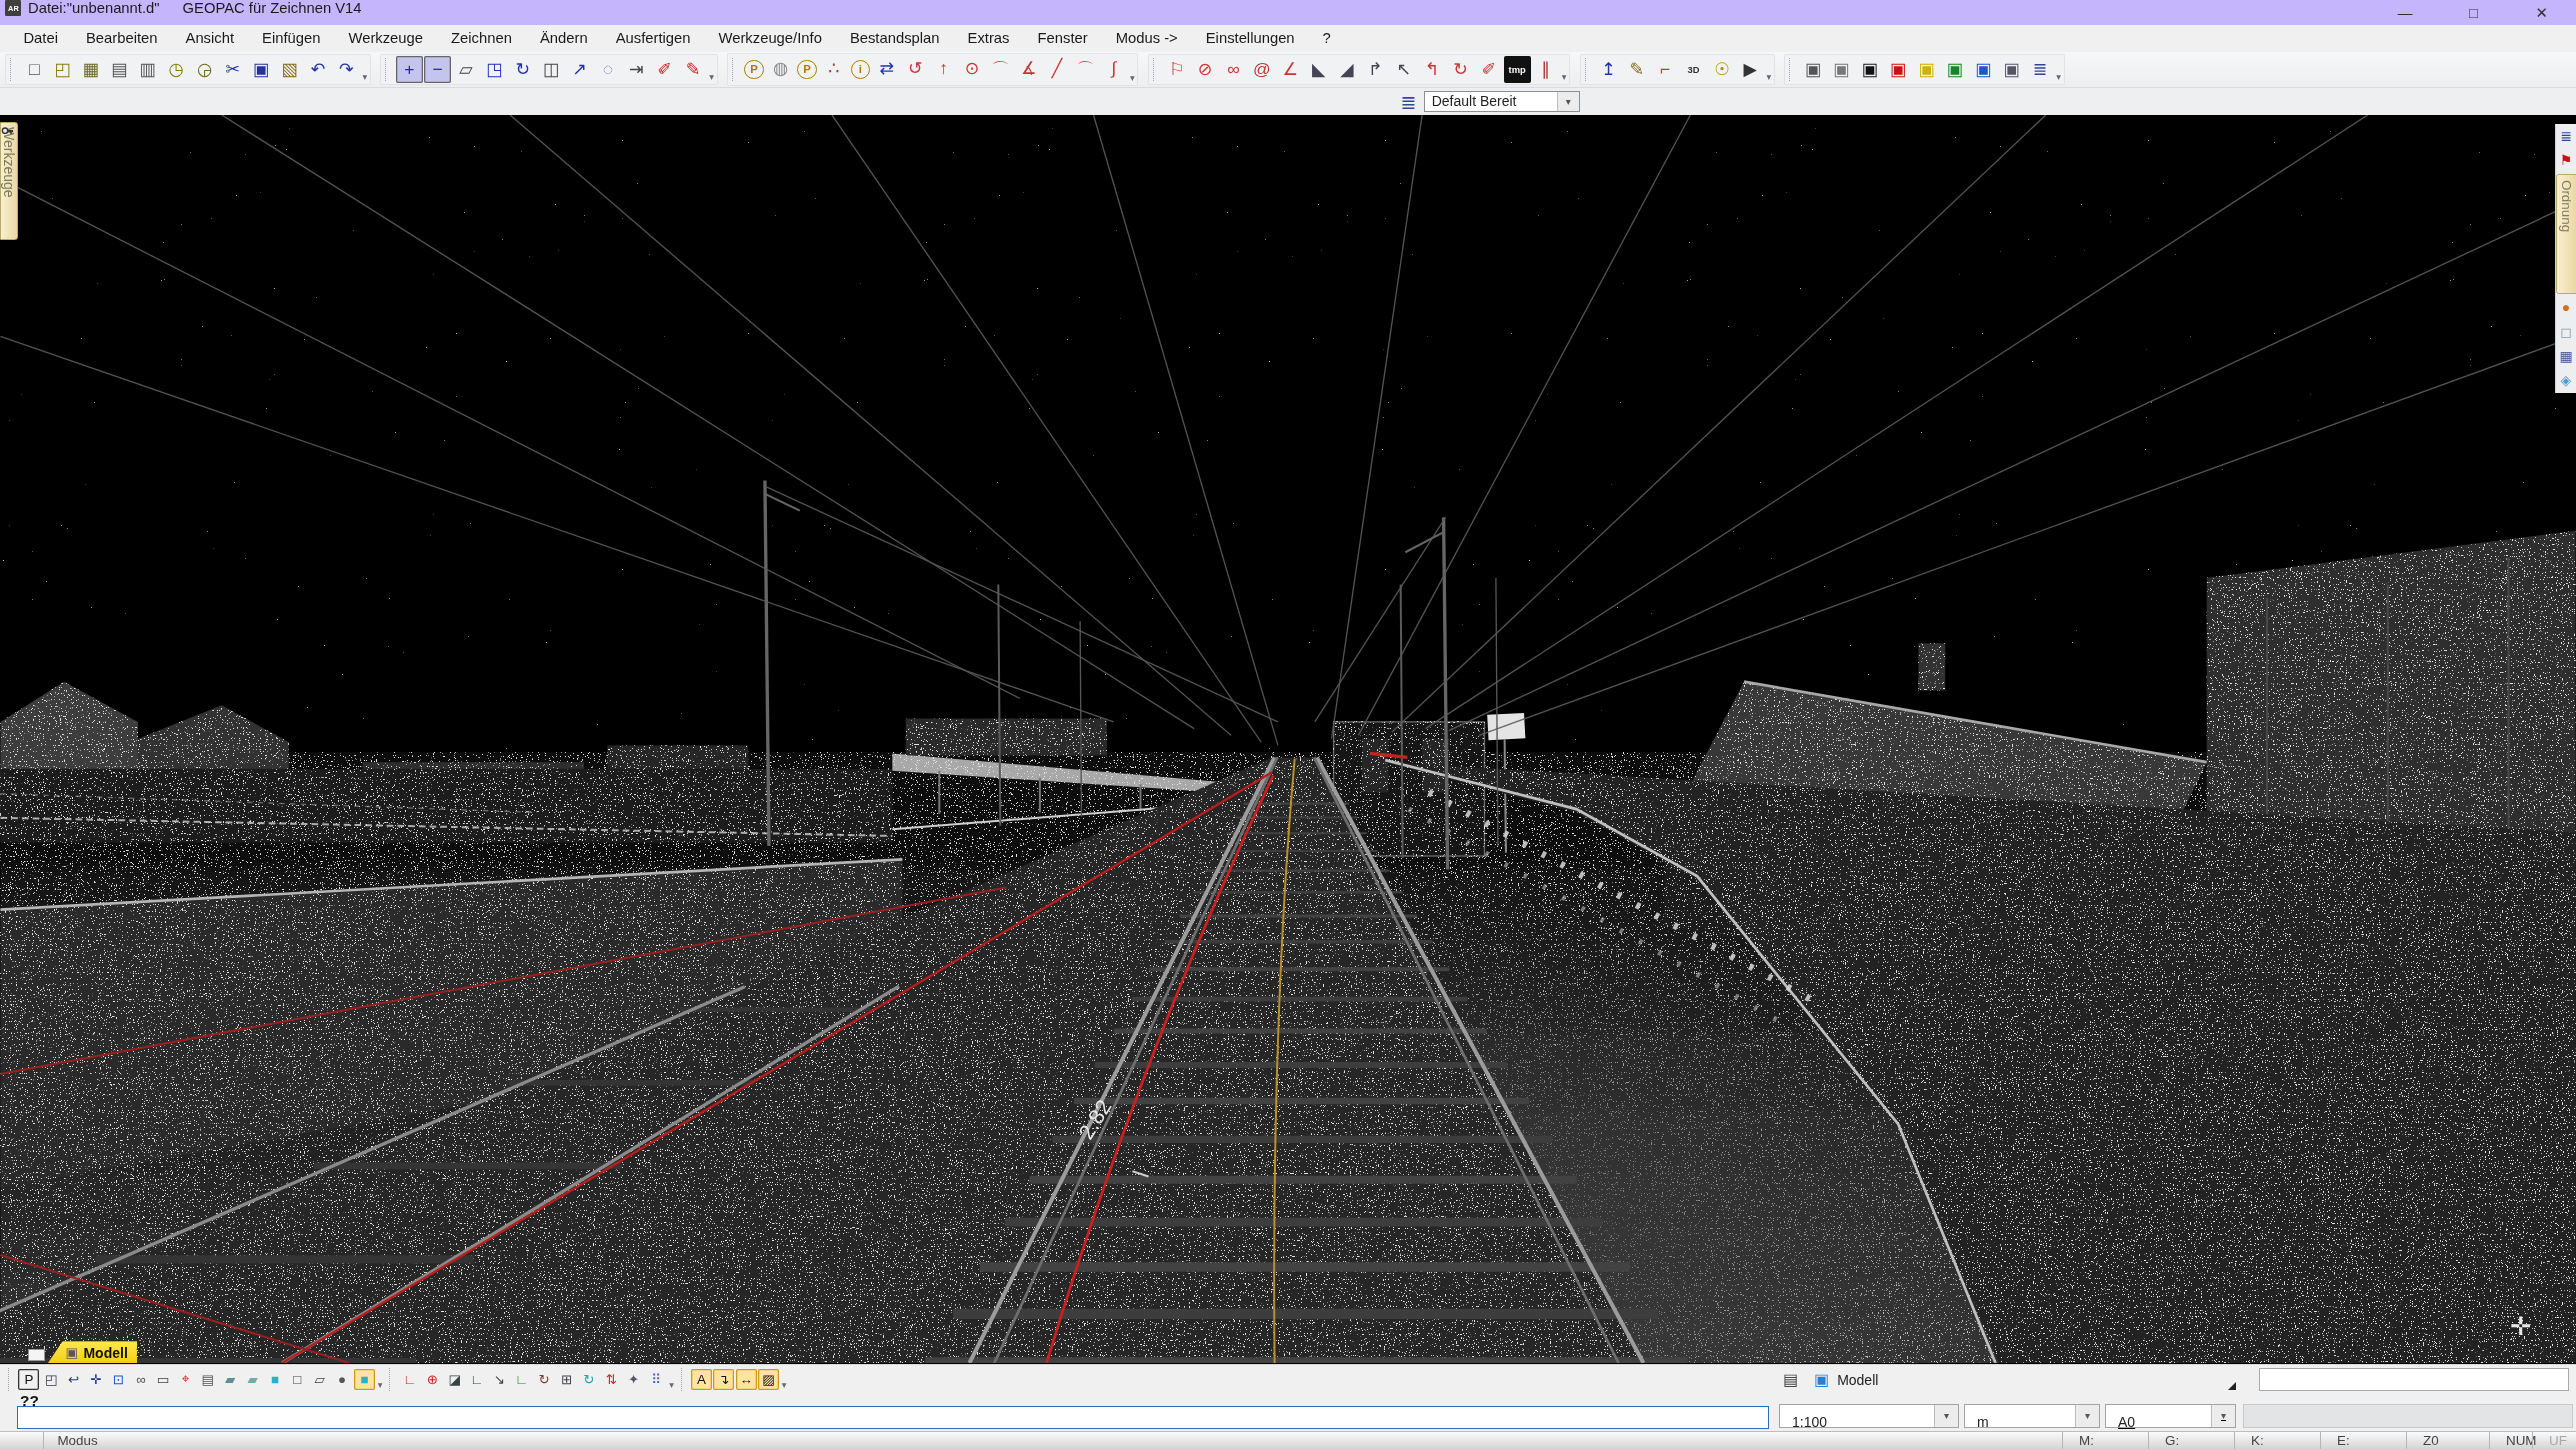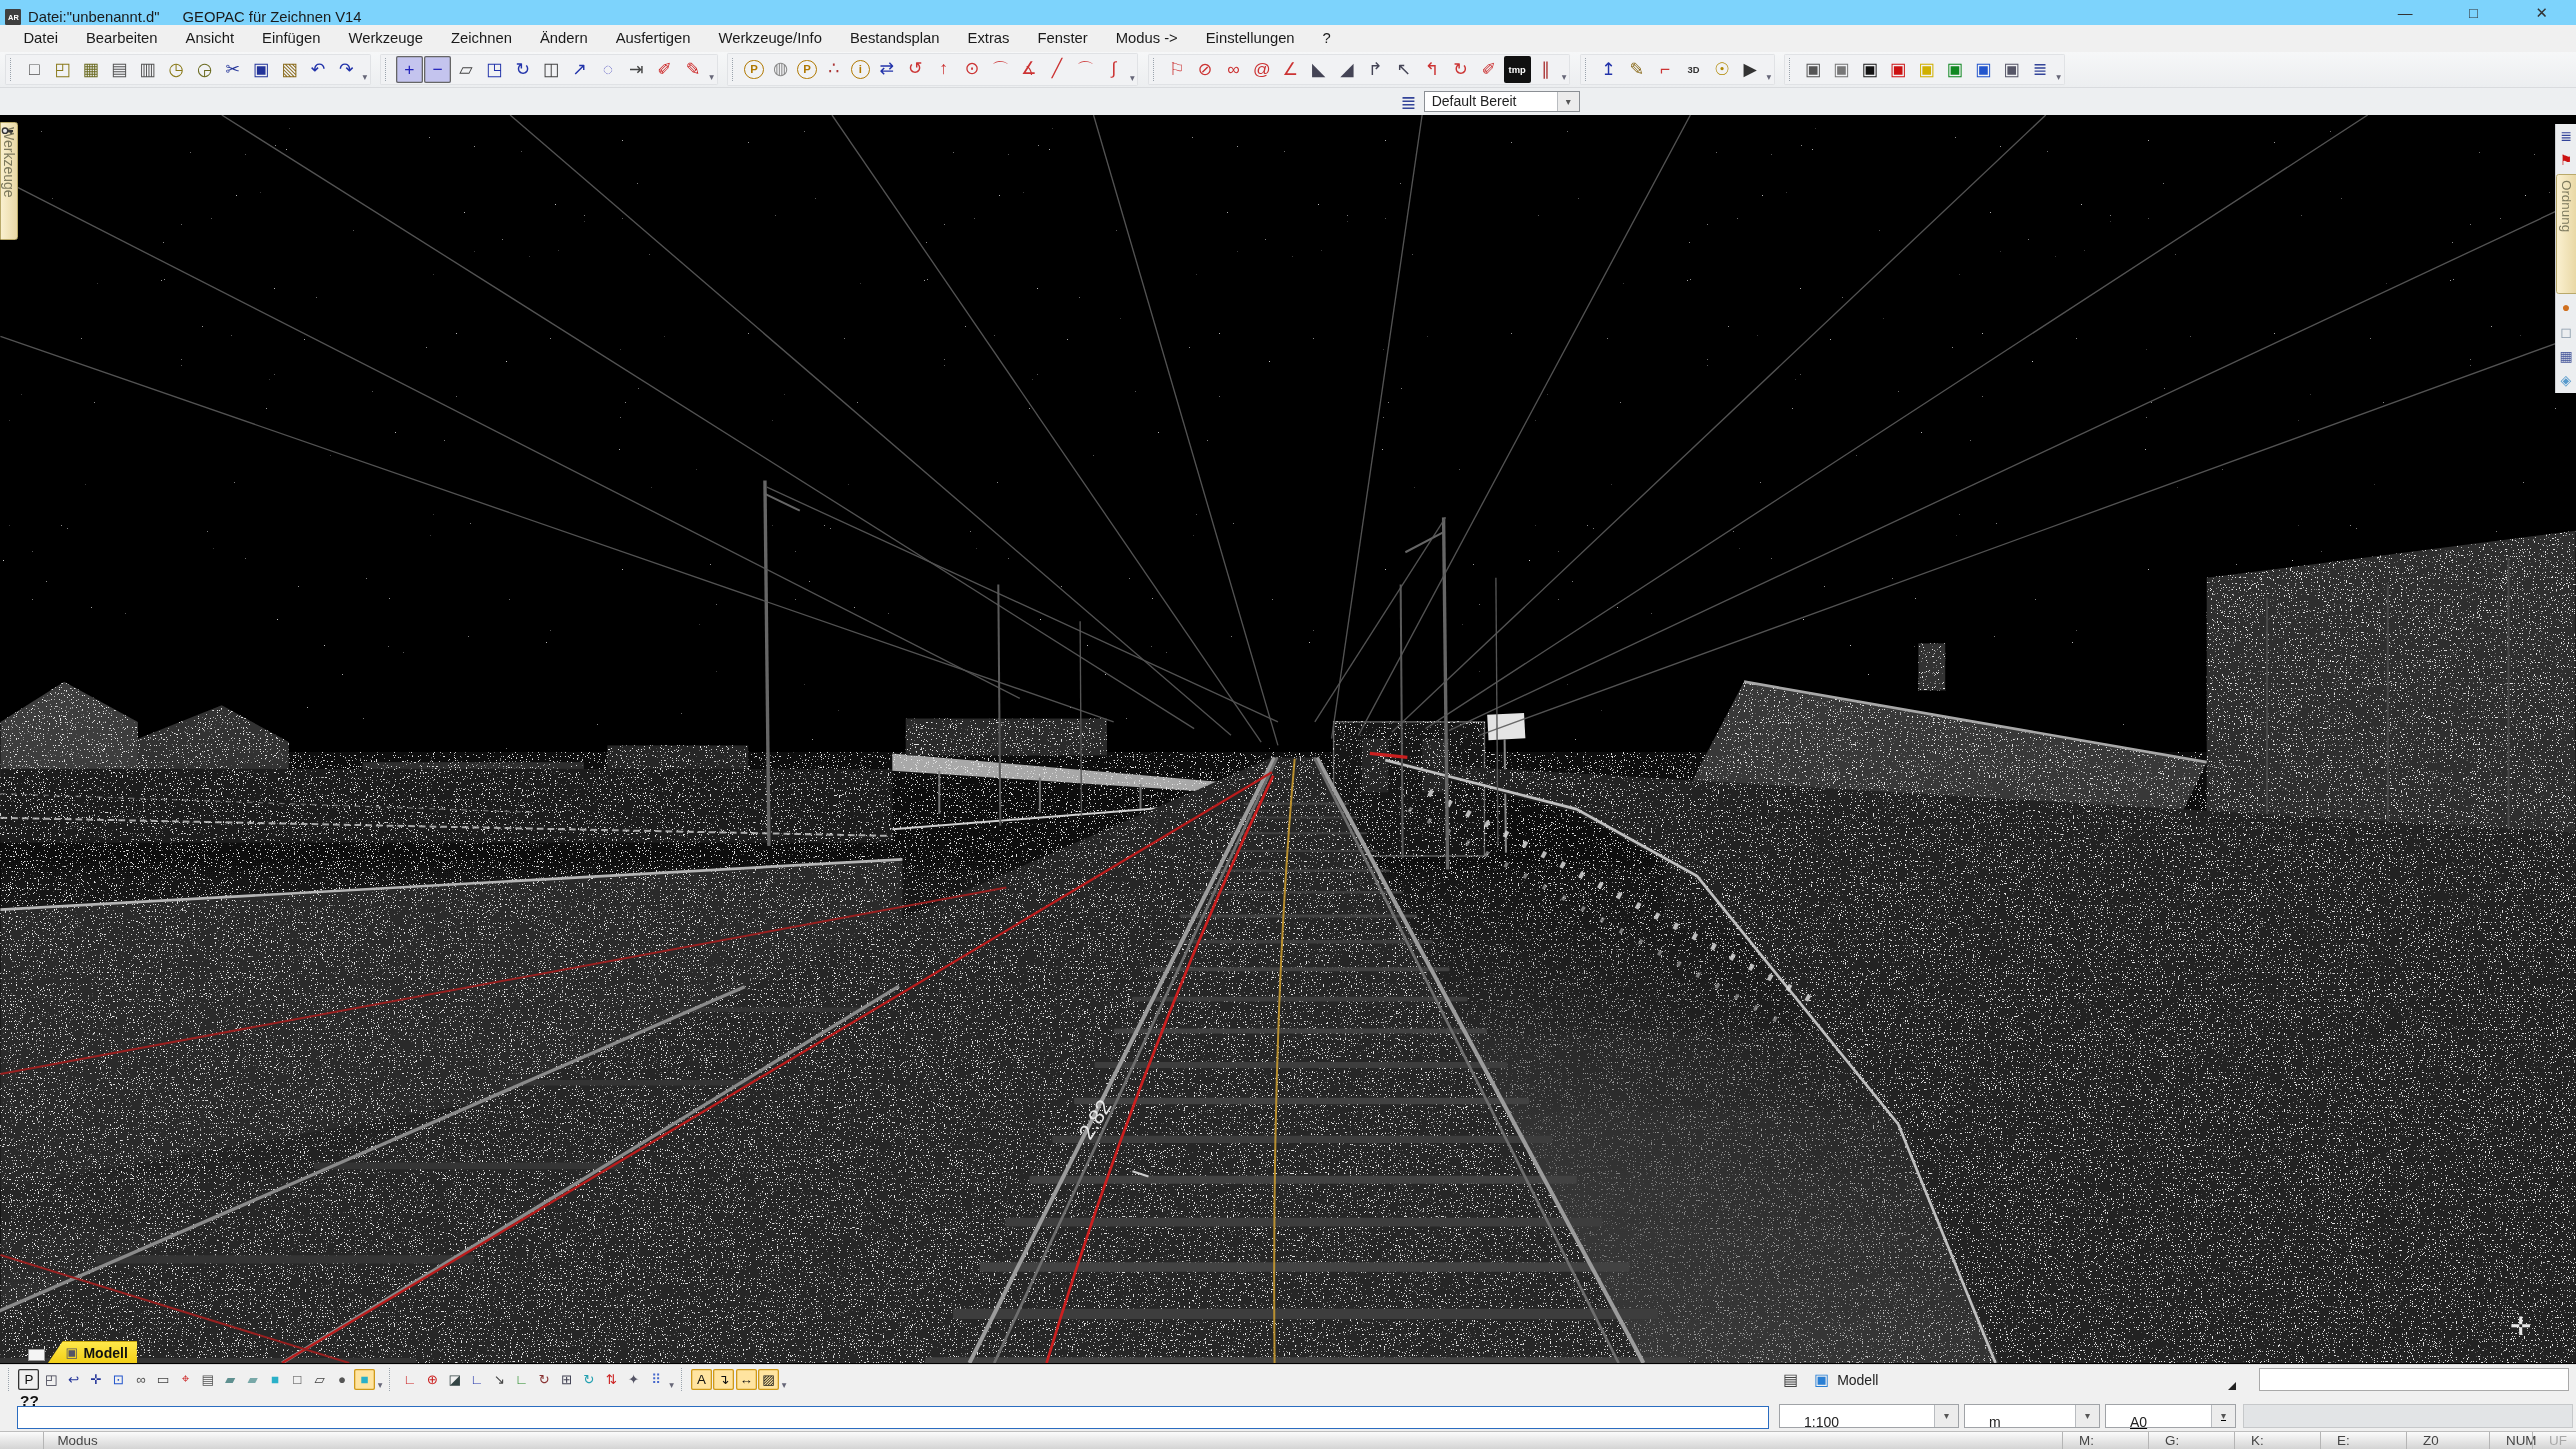--- a/index.html
+++ b/index.html
@@ -1,19 +1,19 @@
 <!DOCTYPE html>
 <html style="font-size:10.7px"><head>
 <meta charset="utf-8">
 <style>
   html,body{margin:0;padding:0;}
   body{width:2576px;height:1449px;position:relative;background:#000;font-family:"Liberation Sans",sans-serif;overflow:hidden;-webkit-font-smoothing:antialiased;}
   .abs{position:absolute;}
   
-  .titlebar{left:0;top:0;width:2576px;height:25px;background:#7dd3fc;display:flex;align-items:flex-end;border-bottom:0.7px solid #e8e8e8;}
+  .titlebar{left:0;top:0;width:2576px;height:25px;background:#c4b5fd;display:flex;align-items:flex-start;border-bottom:0.7px solid #e8e8e8;}
   .appicon{width:16px;height:16px;margin:0 6.7px 0 5.4px;background:#3f3f3f;color:#fff;font-size:7.4px;font-weight:bold;display:flex;align-items:center;justify-content:center;border-radius:1.3px;}
   .title-file{font-size:14.8px;color:#1b1b1b;margin-right:23px;}
   .title-app{font-size:14.8px;color:#1b1b1b;}
   .wincontrols{margin-left:auto;display:flex;height:25px;}
   .wincontrols .ic{width:67px;height:25px;font-size:14.8px;display:flex;align-items:center;justify-content:center;}
   
   .menubar{left:0;top:25px;width:2576px;height:27px;background:#f0f0f0;display:flex;align-items:center;list-style:none;margin:0;padding:0 0 0 9.4px;border-bottom:0.7px solid #e2e2e2;}
   .menubar li{font-size:14.8px;color:#1a1a1a;padding:0 14px;height:27px;line-height:27px;}
   
   .toolbar{left:0;top:52px;width:2576px;height:36px;background:linear-gradient(#f6f7f8,#eceef0);display:flex;align-items:center;padding-left:5.4px;border-bottom:0.7px solid #d9dbde;box-sizing:border-box;}
@@ -53,21 +53,21 @@
   .viewsel{position:absolute;left:1814px;top:2.7px;width:425px;height:24px;display:flex;align-items:center;}
   .viewsel .cube{font-size:16px;color:#2a7fd4;margin-right:8px;}
   .viewsel .lbl{font-size:14px;color:#222;}
   .viewsel .corner{position:absolute;right:2.7px;bottom:1.3px;width:0;height:0;border-left:8.7px solid transparent;border-bottom:8.7px solid #222;}
   .brinput{position:absolute;left:2259px;top:3.4px;width:310px;height:23px;background:#fff;border:0.7px solid #a9a9a9;box-sizing:border-box;}
   
   .commandrow{left:0;top:1393px;width:2576px;height:38px;background:#f0f0f0;}
   .prompt{position:absolute;left:20px;top:-1.3px;font-size:15.4px;font-weight:bold;color:#111;}
   .cmdinput{position:absolute;left:17.4px;top:13.4px;width:1752px;height:23px;border:1.3px solid #2a6cc0;background:#fff;box-sizing:border-box;font-size:14px;font-family:"Liberation Sans",sans-serif;padding:0 5.4px;}
   .fcombo{position:absolute;top:10.7px;height:24px;background:#fff;border:0.7px solid #a0a3a7;display:flex;align-items:center;box-sizing:border-box;}
-  .fcombo .val{flex:1;font-size:14px;color:#222;padding-left:24px;margin-top:12px;}
+  .fcombo .val{flex:1;font-size:14px;color:#222;padding-left:12px;margin-top:12px;}
   .fcombo .arr{width:23px;height:100%;background:#ececec;border-left:0.7px solid #b9bcc0;display:flex;align-items:center;justify-content:center;font-size:10px;color:#555;}
   .graypanel{position:absolute;left:2243px;top:10.7px;width:330px;height:24px;background:#e2e4e6;border:0.7px solid #c6c8ca;box-sizing:border-box;}
   
   .statusbar{left:0;top:1431px;width:2576px;height:18px;background:linear-gradient(#fbfbfb,#d4d4d4);border-top:0.7px solid #bdbdbd;display:flex;align-items:center;font-size:13.4px;color:#444;box-sizing:border-box;}
   .sbleft{width:43px;height:100%;border-right:0.7px solid #b5b5b5;}
   .sbready{padding-left:13.4px;}
   .sbright{margin-left:auto;display:flex;height:100%;align-items:center;}
   .seg{height:100%;border-left:0.7px solid #b5b5b5;display:flex;align-items:center;padding-left:16px;box-sizing:border-box;}
   .seg.dim{color:#a8a8a8;}
 </style>

